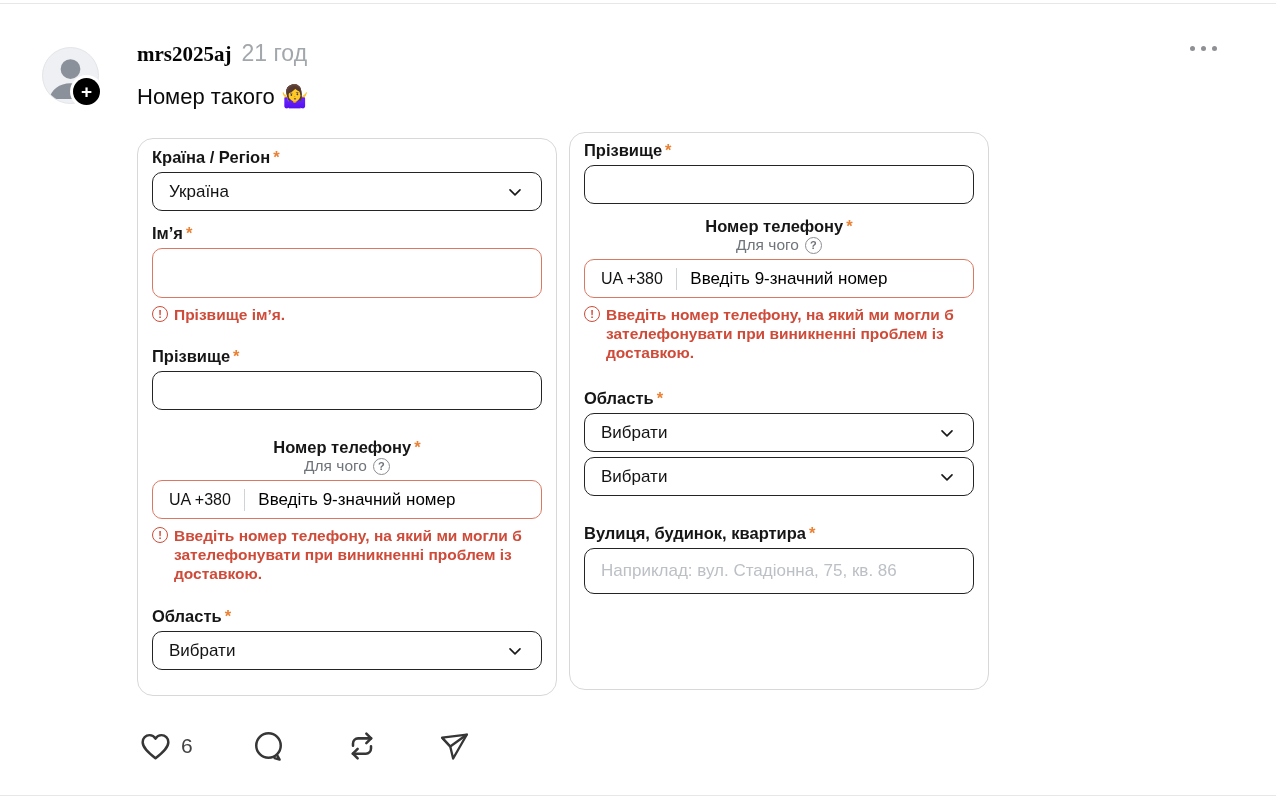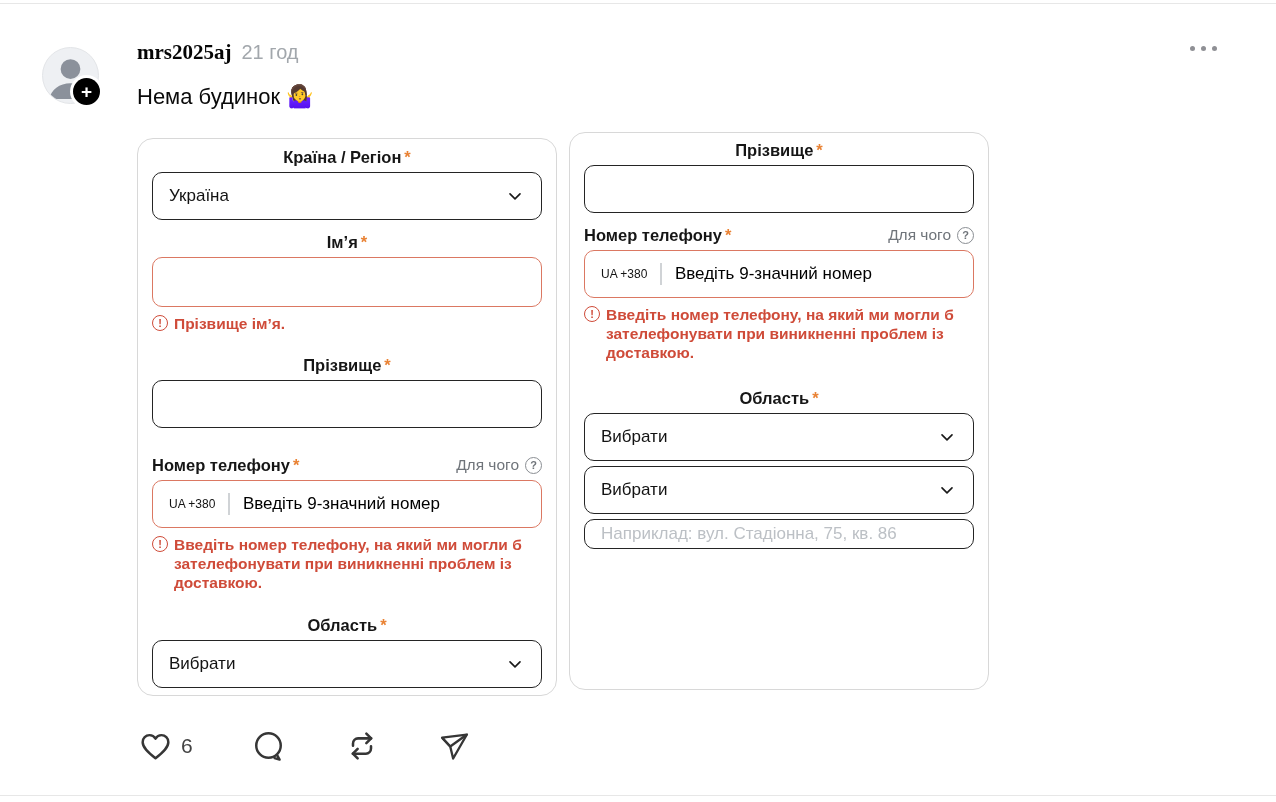--- a/index.html
+++ b/index.html
@@ -16,68 +16,68 @@
   .avatar { position: absolute; left: 42px; top: 47px; width: 57px; height: 57px;
             border-radius: 50%; background: #eef0f3; border: 1px solid #e3e5e8;
             overflow: hidden; cursor: pointer; }
   .avatar svg { display: block; width: 100%; height: 100%; }
   .plus-badge { position: absolute; left: 73px; top: 78px; width: 27px; height: 27px;
                 background: #000; border-radius: 50%; box-shadow: 0 0 0 3px #fff;
                 color: #fff; display: flex; align-items: center; justify-content: center;
                 font-size: 19px; font-weight: 700; line-height: 1; cursor: pointer; }
   .header-line { position: absolute; left: 137px; top: 40px; display: flex; align-items: baseline; gap: 10px; }
   .username { font-size: 21px; font-weight: 700; color: #050505; cursor: pointer; font-family: Liberation Serif, serif; }
-  .timestamp { font-size: 20px; color: #a2a7ac; }
+  .timestamp { font-size: 23px; color: #a2a7ac; }
   .post-text { position: absolute; left: 137px; top: 84px; font-size: 22px; color: #0a0a0a; }
 
   .more-btn { position: absolute; left: 1184px; top: 40px; padding: 6px; display: flex; gap: 6px;
               cursor: pointer; align-items: center; }
   .more-btn .dot { width: 5px; height: 5px; border-radius: 50%; background: #8f9095; }
 
   
   .card { position: absolute; width: 420px; height: 558px; background: #fff;
           border: 1.5px solid #d8d8d8; border-radius: 16px; overflow: hidden;
           padding: 0 14px; }
   .card-left  { left: 137px; top: 138px; }
   .card-right { left: 569px; top: 132px; }
 
-  .f-label { font-size: 16.5px; font-weight: 700; color: #161616; line-height: 20px; text-align: center; }
+  .f-label { font-size: 16.5px; font-weight: 700; color: #161616; line-height: 20px; }
   .req { color: #e98234; font-weight: 700; margin-left: 3px; }
-  .label-row { display: flex; justify-content: space-between; align-items: center; }
+  .label-row { display: flex; justify-content: space-between; align-items: center; flex-direction: column; }
   .help { display: flex; align-items: center; gap: 6px; font-size: 15.5px; font-weight: 400;
           color: #6f747a; cursor: pointer; }
   .help-icon { width: 17px; height: 17px; border: 1.5px solid #8a8e93; border-radius: 50%;
                display: flex; align-items: center; justify-content: center;
                font-size: 11px; font-weight: 700; color: #6f747a; }
 
-  .ctl { height: 48px; width: 100%; border: 1.5px solid #242424; border-radius: 10px;
+  .ctl { height: 39px; width: 100%; border: 1.5px solid #242424; border-radius: 10px;
          background: #fff; display: flex; align-items: center; padding: 0 16px; }
   .ctl.err-border { border-color: #db7862; }
   input.ctl { font-family: inherit; font-size: 17px; color: #111; outline: none; }
   input.ctl::placeholder { color: #bcc0c5; opacity: 1; }
 
   .select { justify-content: space-between; cursor: pointer; }
   .sel-value { font-size: 17px; color: #131313; }
   .chev { flex: 0 0 auto; }
 
   .phone { gap: 13px; }
-  .prefix { font-size: 12px; color: #131313; white-space: nowrap; }
+  .prefix { font-size: 16px; color: #131313; white-space: nowrap; }
   .vbar { width: 1.5px; height: 22px; background: #d0d3d6; }
   .ph-text { font-size: 17px; color: #000000; white-space: nowrap; }
 
   .err-msg { display: flex; gap: 6px; margin-top: 7px; color: #cf4b39;
              font-size: 15.5px; font-weight: 600; line-height: 19px; }
   .err-icon { flex: 0 0 auto; width: 16px; height: 16px; border: 1.5px solid #cf4b39;
               border-radius: 50%; display: flex; align-items: center; justify-content: center;
               font-size: 11px; font-weight: 700; margin-top: 1px; }
 
   .mt8  { margin-top: 8px; }  .mt7  { margin-top: 7px; }  .mt5  { margin-top: 5px; }
   .mt22 { margin-top: 22px; } .mt23 { margin-top: 23px; } .mt26 { margin-top: 26px; }
   .mt27 { margin-top: 27px; } .mt28 { margin-top: 12px; }
-  .h50 { height: 50px; } .h46 { height: 30px; }
+  .h50 { height: 50px; } .h46 { height: 46px; }
 
   
   .actions { position: absolute; left: 136px; top: 726px; display: flex; align-items: center; }
   .act-btn { display: flex; align-items: center; gap: 8px; cursor: pointer; padding: 2px;
              margin-right: 54px; }
   .act-btn svg { display: block; }
   .like-count { font-size: 21px; color: #434343; }
 </style>
 </head>
 <body>
@@ -95,21 +95,21 @@
   </div>
   <div class="plus-badge">
     <span>+</span>
   </div>
 
   <div class="header-line">
     <span class="username">mrs2025aj</span>
     <span class="timestamp">21 год</span>
   </div>
 
-  <div class="post-text">Нема будинок 🤷‍♀️</div>
+  <div class="post-text">Номер такого 🤷‍♀️</div>
 
   <div class="more-btn">
     <span class="dot"></span>
     <span class="dot"></span>
     <span class="dot"></span>
   </div>
 
   <div class="card card-left">
 
     <div class="f-label mt8">
@@ -202,20 +202,23 @@
       </svg>
     </div>
 
     <div class="ctl select mt5">
       <span class="sel-value">Вибрати</span>
       <svg class="chev" viewBox="0 0 24 24" width="20" height="20">
         <path d="M6 9.5l6 6 6-6" fill="none" stroke="#1a1a1a" stroke-width="2" stroke-linecap="round" stroke-linejoin="round"></path>
       </svg>
     </div>
 
+    <div class="f-label mt27">
+      <span>Вулиця, будинок, квартира</span><span class="req">*</span>
+    </div>
     <input class="ctl mt5 h46" placeholder="Наприклад: вул. Стадіонна, 75, кв. 86" style="">
   </div>
 
   <div class="actions">
     <div class="act-btn">
       <svg viewBox="0 0 24 24" width="35" height="35">
         <path d="M12 20.1C6.4 15.6 3.2 12.5 3.2 9 3.2 6.3 5.3 4.2 7.9 4.2c1.7 0 3.2.9 4.1 2.4.9-1.5 2.4-2.4 4.1-2.4 2.6 0 4.7 2.1 4.7 4.8 0 3.5-3.2 6.6-8.8 11.1z" fill="none" stroke="#363636" stroke-width="1.7" stroke-linejoin="round"></path>
       </svg>
       <span class="like-count">6</span>
     </div>

